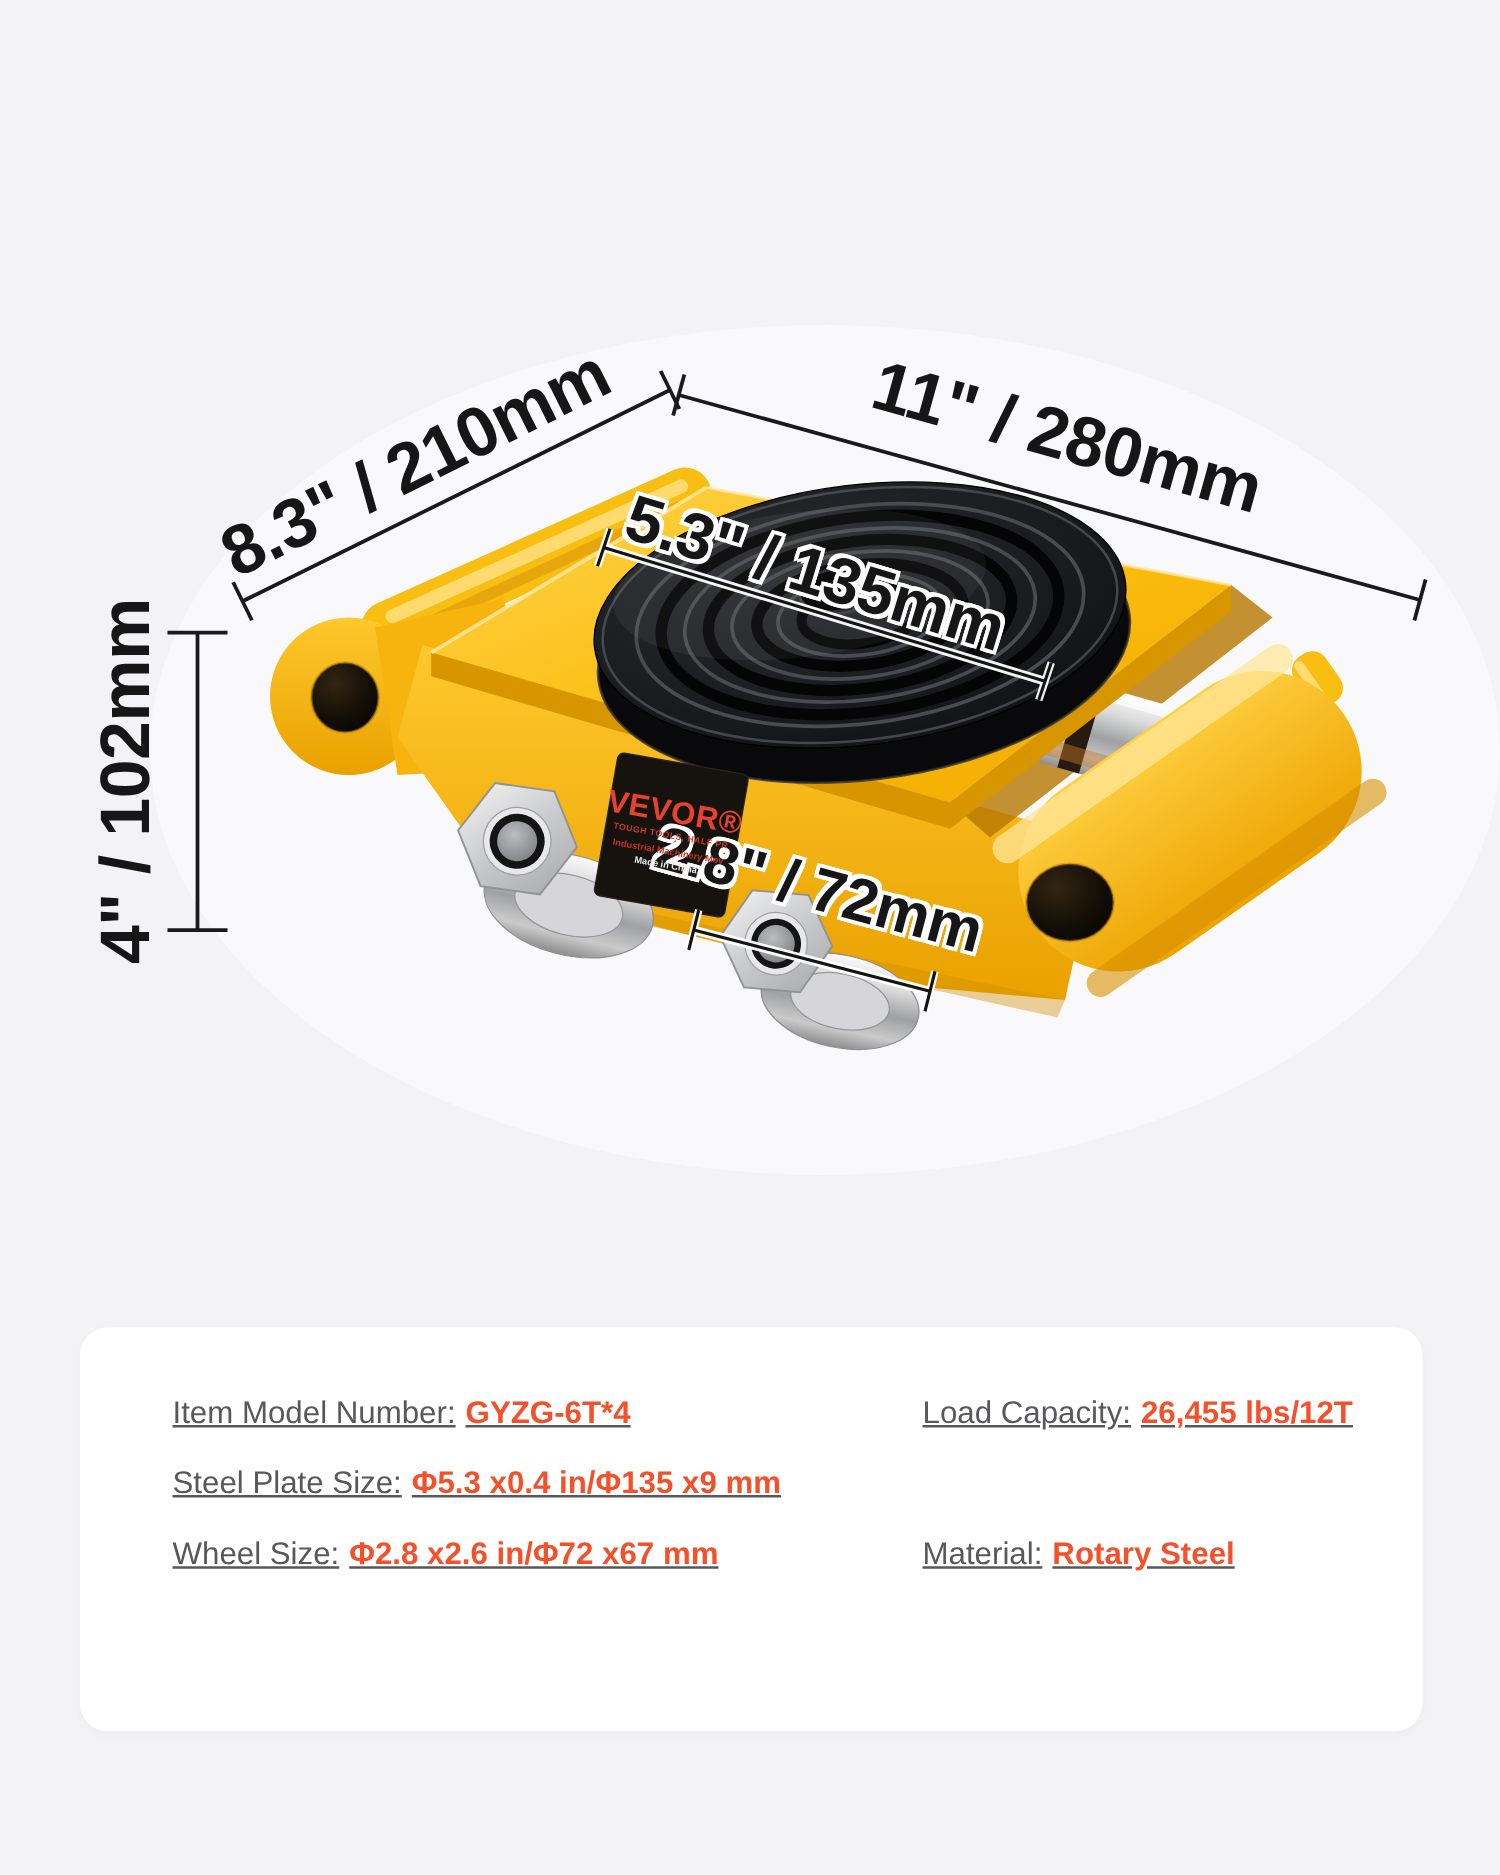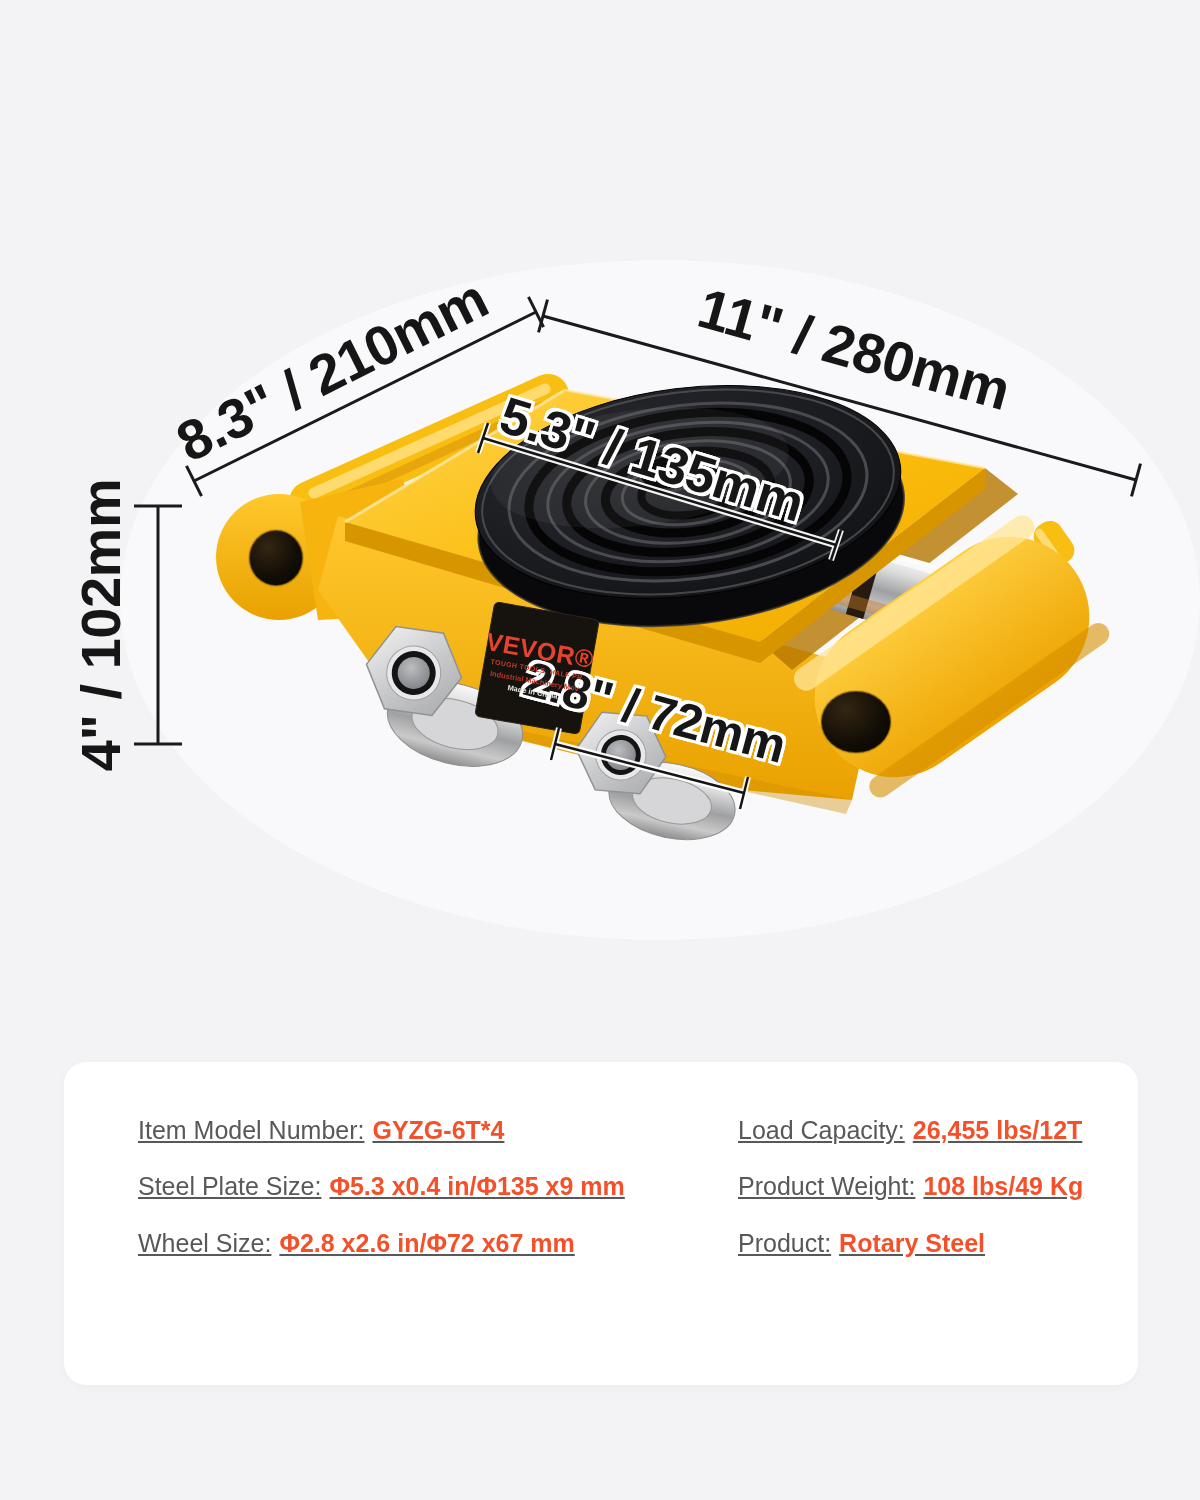--- a/index.html
+++ b/index.html
@@ -250,21 +250,18 @@
     </div>
     <div class="spec-row col-left row-2">
       <span class="spec-label">Steel Plate Size:</span><span class="spec-value">Φ5.3 x0.4 in/Φ135 x9 mm</span>
     </div>
     <div class="spec-row col-left row-3">
       <span class="spec-label">Wheel Size:</span><span class="spec-value">Φ2.8 x2.6 in/Φ72 x67 mm</span>
     </div>
     <div class="spec-row col-right row-1">
       <span class="spec-label">Load Capacity:</span><span class="spec-value">26,455 lbs/12T</span>
     </div>
-    <div class="spec-row col-right row-2">
-      <span class="spec-label">Product Weight:</span><span class="spec-value">108 lbs/49 Kg</span>
-    </div>
     <div class="spec-row col-right row-3">
-      <span class="spec-label">Product:</span><span class="spec-value">Rotary Steel</span>
+      <span class="spec-label">Material:</span><span class="spec-value">Rotary Steel</span>
     </div>
   </div>
 
 </div>
 
 </body></html>

